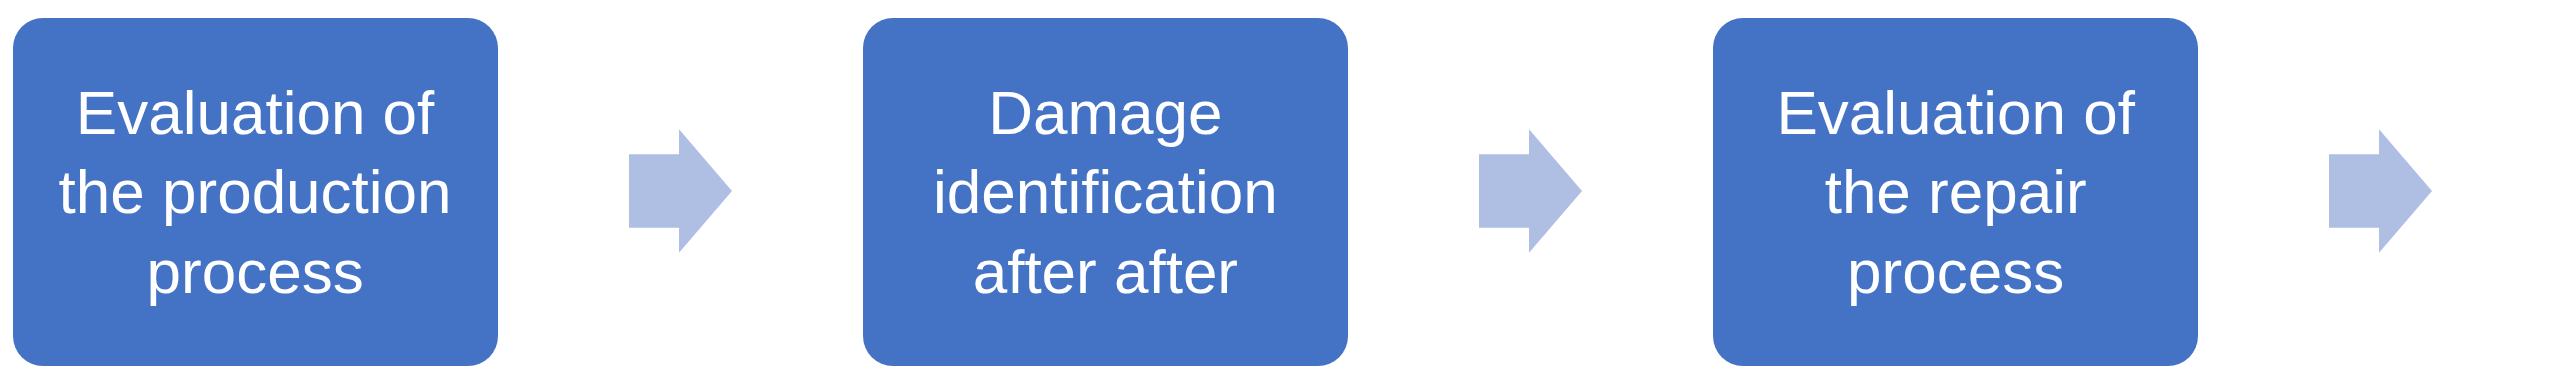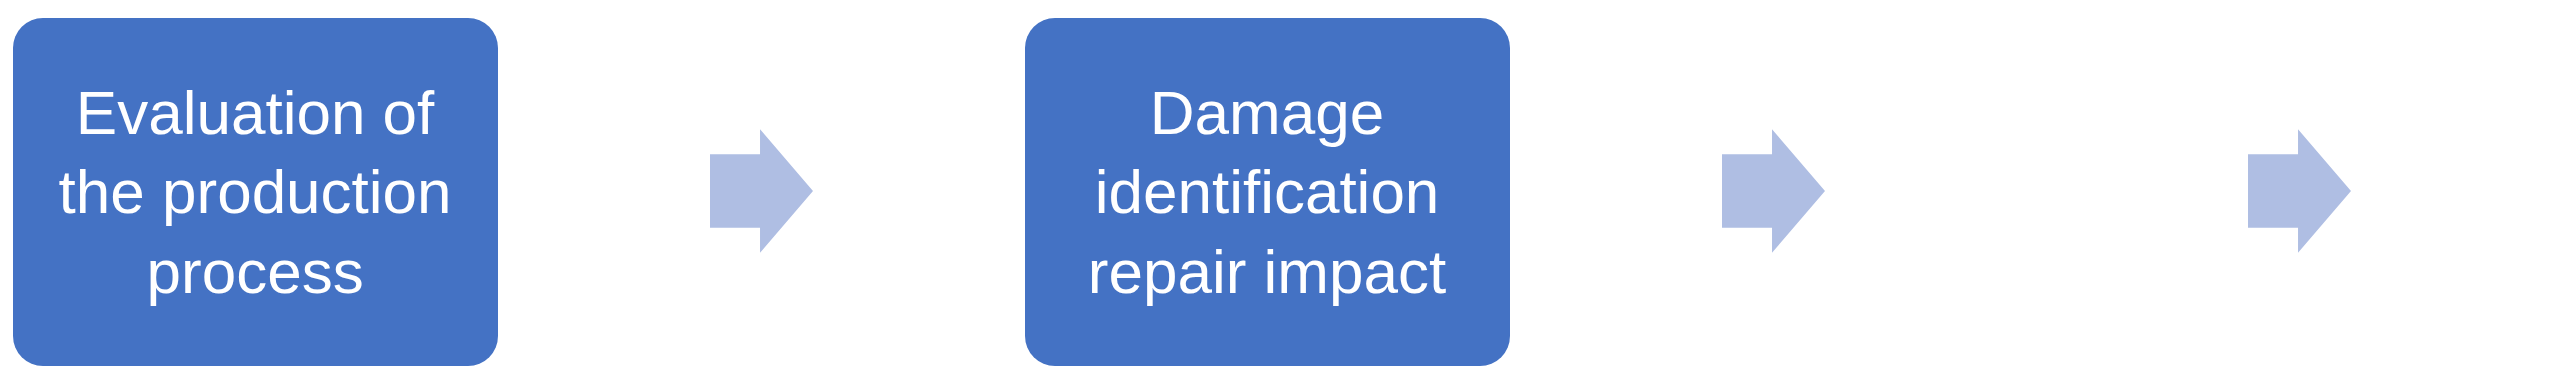--- a/index.html
+++ b/index.html
@@ -62,29 +62,32 @@
     <span class="step-label">Evaluation of the production process</span>
   </div>
 
   <div class="gap">
     <svg class="arrow" width="103" height="124" viewBox="0 0 140 168" aria-hidden="true">
       <polygon points="0,34 68,34 68,0 140,84 68,168 68,134 0,134" fill="#AFBEE3"></polygon>
     </svg>
   </div>
 
   <div class="step">
-    <span class="step-label">Damage identification repair impact</span>
+    <span class="step-label">Damage identification after after</span>
   </div>
 
   <div class="gap">
     <svg class="arrow" width="103" height="124" viewBox="0 0 140 168" aria-hidden="true">
       <polygon points="0,34 68,34 68,0 140,84 68,168 68,134 0,134" fill="#AFBEE3"></polygon>
     </svg>
   </div>
 
+  <div class="step">
+    <span class="step-label">Evaluation of the repair process</span>
+  </div>
 
   <div class="gap">
     <svg class="arrow" width="103" height="124" viewBox="0 0 140 168" aria-hidden="true">
       <polygon points="0,34 68,34 68,0 140,84 68,168 68,134 0,134" fill="#AFBEE3"></polygon>
     </svg>
   </div>
 
 
 </div>
 

